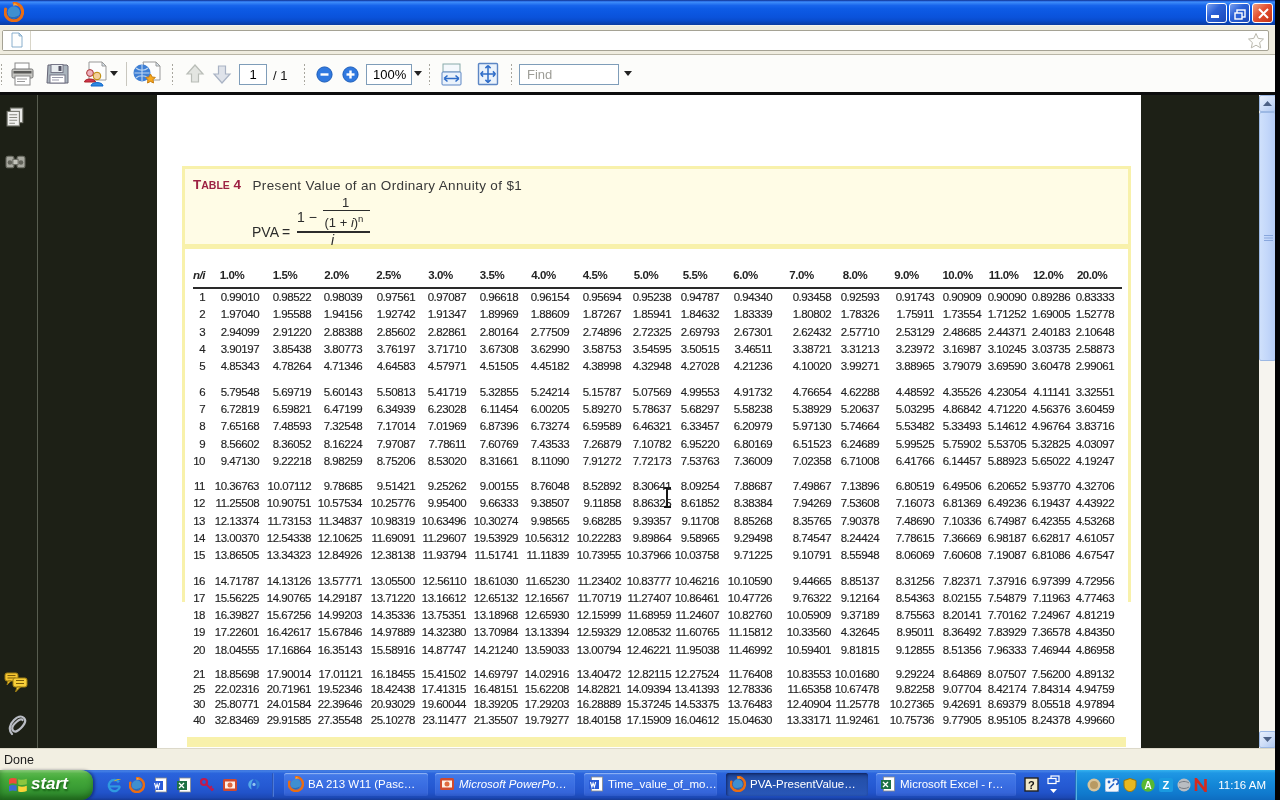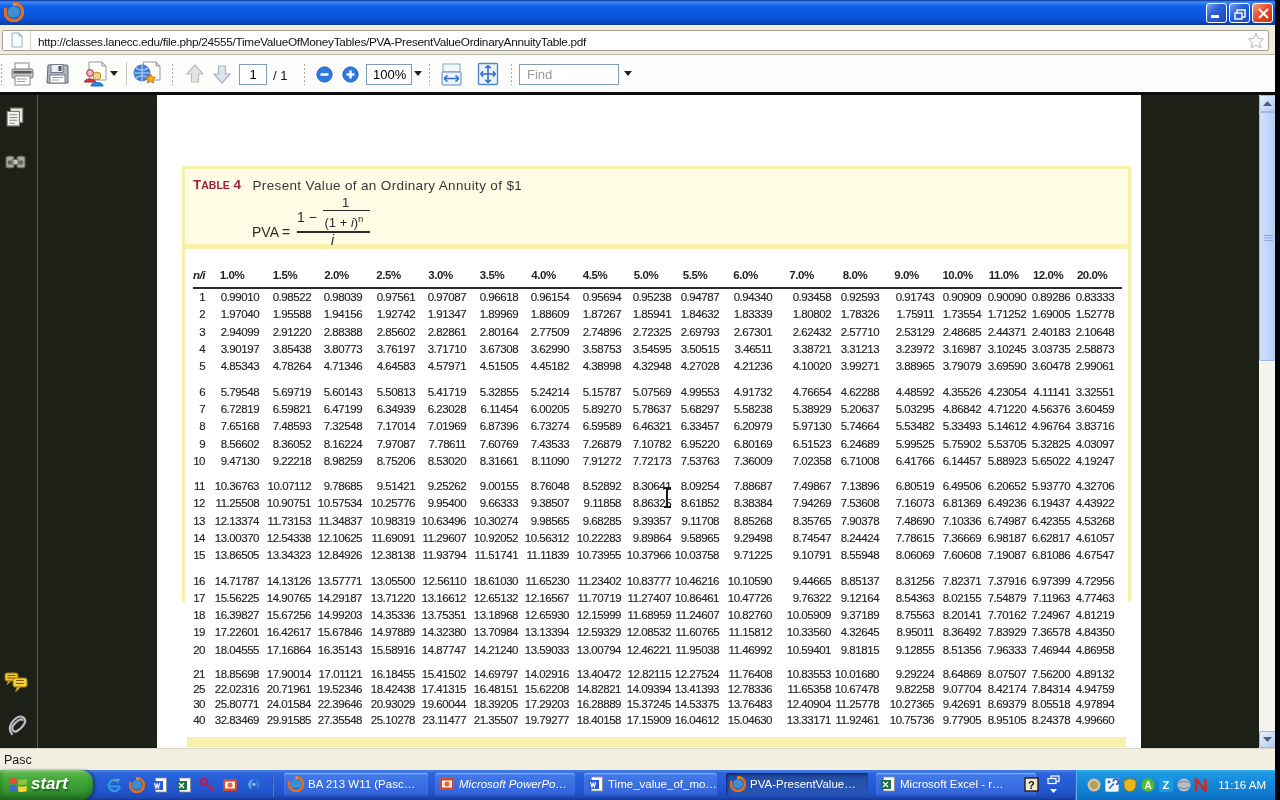--- a/index.html
+++ b/index.html
@@ -114,21 +114,20 @@
 </div>
 
 <div class="abs" id="urlrow">
   <div id="urlinput">
     <div id="favbox">
           <svg width="16" height="16" viewBox="0 0 16 16" style="position:absolute;left:6px;top:1px;">
             <path d="M3 1 h7 l3 3 v11 h-10 z" fill="#fdfefe" stroke="#7da7c8" stroke-width="0.9"></path>
             <path d="M10 1 v3 h3 z" fill="#cfe2f2" stroke="#7da7c8" stroke-width="0.8"></path>
           </svg>
         </div>
-    <div id="urltext">http://classes.lanecc.edu/file.php/24555/TimeValueOfMoneyTables/PVA-PresentValueOrdinaryAnnuityTable.pdf</div>
     <div id="star"><svg width="18" height="18" viewBox="0 0 18 18">
             <path d="M9 1.5 L11.2 6.4 16.5 7 12.6 10.6 13.7 15.9 9 13.2 4.3 15.9 5.4 10.6 1.5 7 6.8 6.4 Z" fill="#fdfdfb" stroke="#b9b7ac" stroke-width="1"></path>
           </svg></div>
   </div>
 </div>
 
 <div class="abs" id="toolbar">
   <div class="dotsep" style="left:0px;"></div>
 
   <svg class="abs" style="left:11px;top:7px;" width="23" height="24" viewBox="0 0 23 24">
@@ -581,21 +580,21 @@
               <td>6.42355</td>
               <td>4.53268</td>
             </tr>
 <tr>
               <td class="ncol">14</td>
               <td>13.00370</td>
               <td>12.54338</td>
               <td>12.10625</td>
               <td>11.69091</td>
               <td>11.29607</td>
-              <td>10.92052</td>
+              <td>19.53929</td>
               <td>10.56312</td>
               <td>10.22283</td>
               <td>9.89864</td>
               <td>9.58965</td>
               <td>9.29498</td>
               <td>8.74547</td>
               <td>8.24424</td>
               <td>7.78615</td>
               <td>7.36669</td>
               <td>6.98187</td>
@@ -832,21 +831,21 @@
         </div>
     <div class="sbtn" style="top:636px;">
           <svg width="15" height="15" style="position:absolute;left:0;top:-1px;">
             <path d="M7.5 11 L12 6 H3 Z" fill="#4d6185"></path>
           </svg>
         </div>
   </div>
 </div>
 
 <div class="abs" id="statusbar">
-      <span>Pasc</span>
+      <span>Done</span>
     </div>
 
 <div class="abs" id="taskbar">
   <div id="startbtn">
     <svg style="position:absolute;left:7px;top:4px;" width="22" height="22" viewBox="0 0 22 22">
       <path d="M2 5.2 C4 3.8 6.5 3.6 9.6 4.6 L9.6 10 C6.5 9 4 9.2 2 10.4 Z" fill="#ee4c3a"></path>
       <path d="M11.2 5.2 C14 6.1 16.8 6 19.8 4.8 L19.8 10.2 C16.8 11.2 14 11.3 11.2 10.5 Z" fill="#8cc63f"></path>
       <path d="M2 12 C4 10.9 6.5 10.7 9.6 11.6 L9.6 17 C6.5 16.1 4 16.3 2 17.4 Z" fill="#3b6ad4"></path>
       <path d="M11.2 12.1 C14 13 16.8 12.9 19.8 11.8 L19.8 17.1 C16.8 18.2 14 18.3 11.2 17.4 Z" fill="#fbd338"></path>
     </svg>
@@ -916,21 +915,21 @@
       </div>
   <div class="taskbtn active" style="left:726px;width:142px;">
         <span class="ticon"><svg width="16" height="16" viewBox="0 0 16 16">
             <circle cx="7.8" cy="8.3" r="5" fill="#3e8fd0"></circle>
             <path d="M3.4 10.9 A5 5 0 0 0 12.1 10.5 C9.2 12.3 5.8 12.4 3.4 10.9 Z" fill="#2a6cb5"></path>
             <path d="M8.1 1 A7 7 0 1 1 1.3 5.7" fill="none" stroke="#e96d13" stroke-width="2.5" stroke-linecap="round"></path>
             <path d="M8.1 1 C9.7 1.2 10.6 2 11.2 3.1 C9.6 2.4 8.7 2.5 7.6 3.2 C7.2 2.3 7.5 1.6 8.1 1 Z" fill="#f9a63a"></path>
           </svg></span>
         <span class="tlabel">PVA-PresentValue…</span>
       </div>
-  <div class="taskbtn" style="left:876px;width:160px;">
+  <div class="taskbtn" style="left:876px;width:140px;">
         <span class="ticon"><svg width="16" height="16" viewBox="0 0 16 16">
             <rect x="3.5" y="1" width="11" height="14" fill="#fff" stroke="#8a8a8a" stroke-width="0.8"></rect>
             <rect x="1" y="4" width="10" height="9" fill="#1e7145"></rect>
             <path d="M3 6 l5 5 M8 6 l-5 5" stroke="#fff" stroke-width="1.3"></path>
           </svg></span>
         <span class="tlabel">Microsoft Excel - r…</span>
       </div>
 
   <div style="position:absolute;left:1024px;top:7px;"><svg width="15" height="16" viewBox="0 0 15 16">
           <rect x="1" y="1" width="13" height="13" fill="#f0e8c8" stroke="#222" stroke-width="1.4"></rect>

